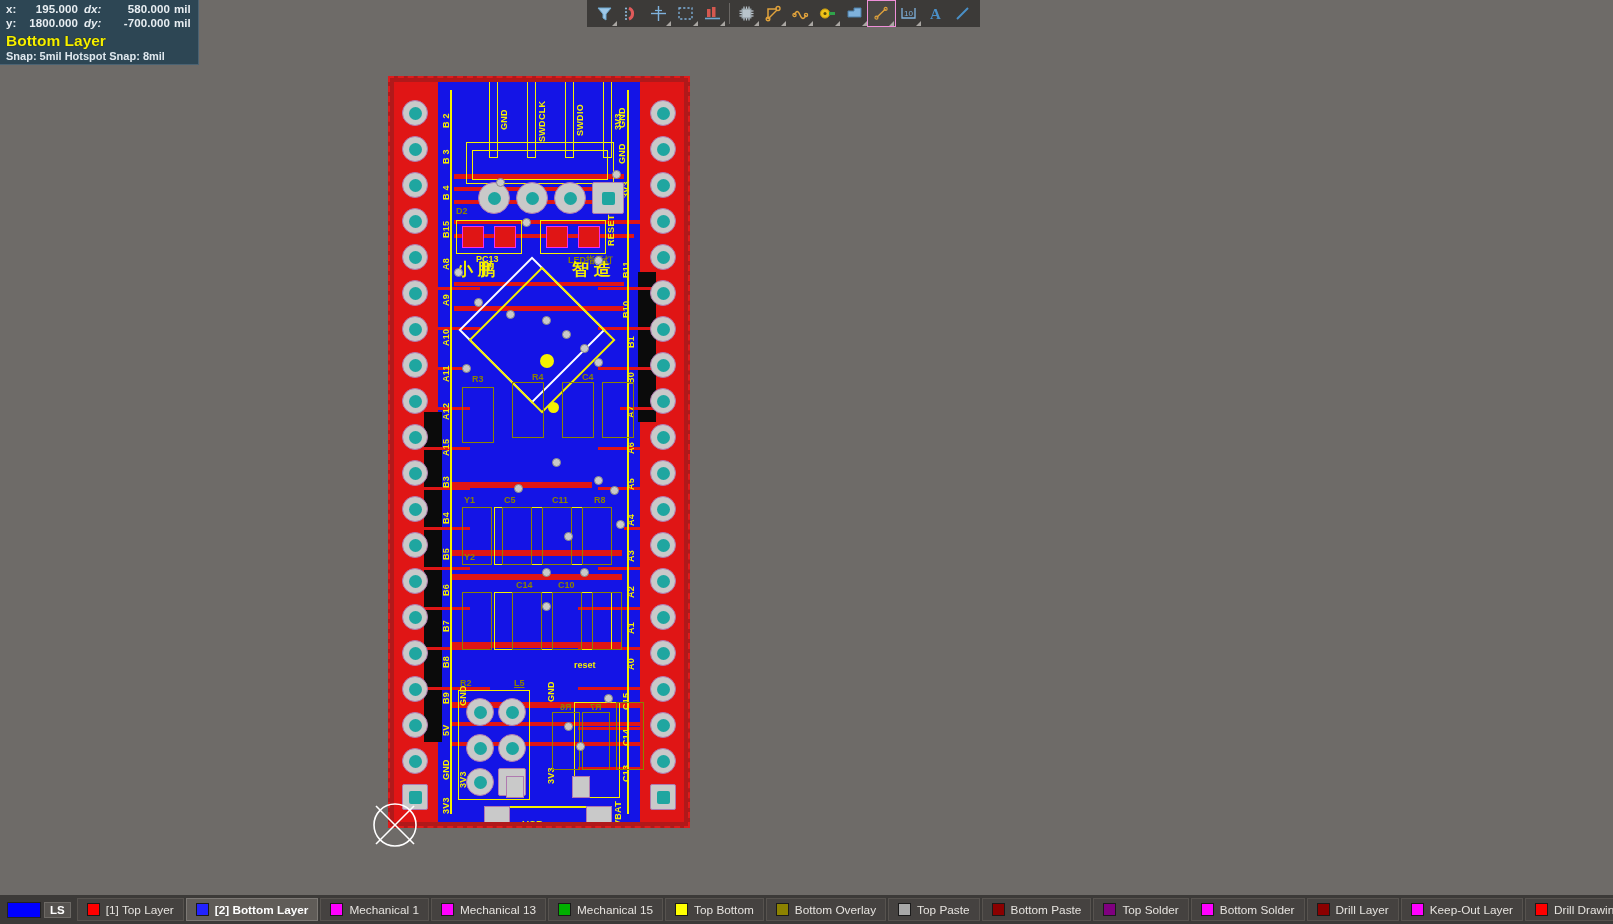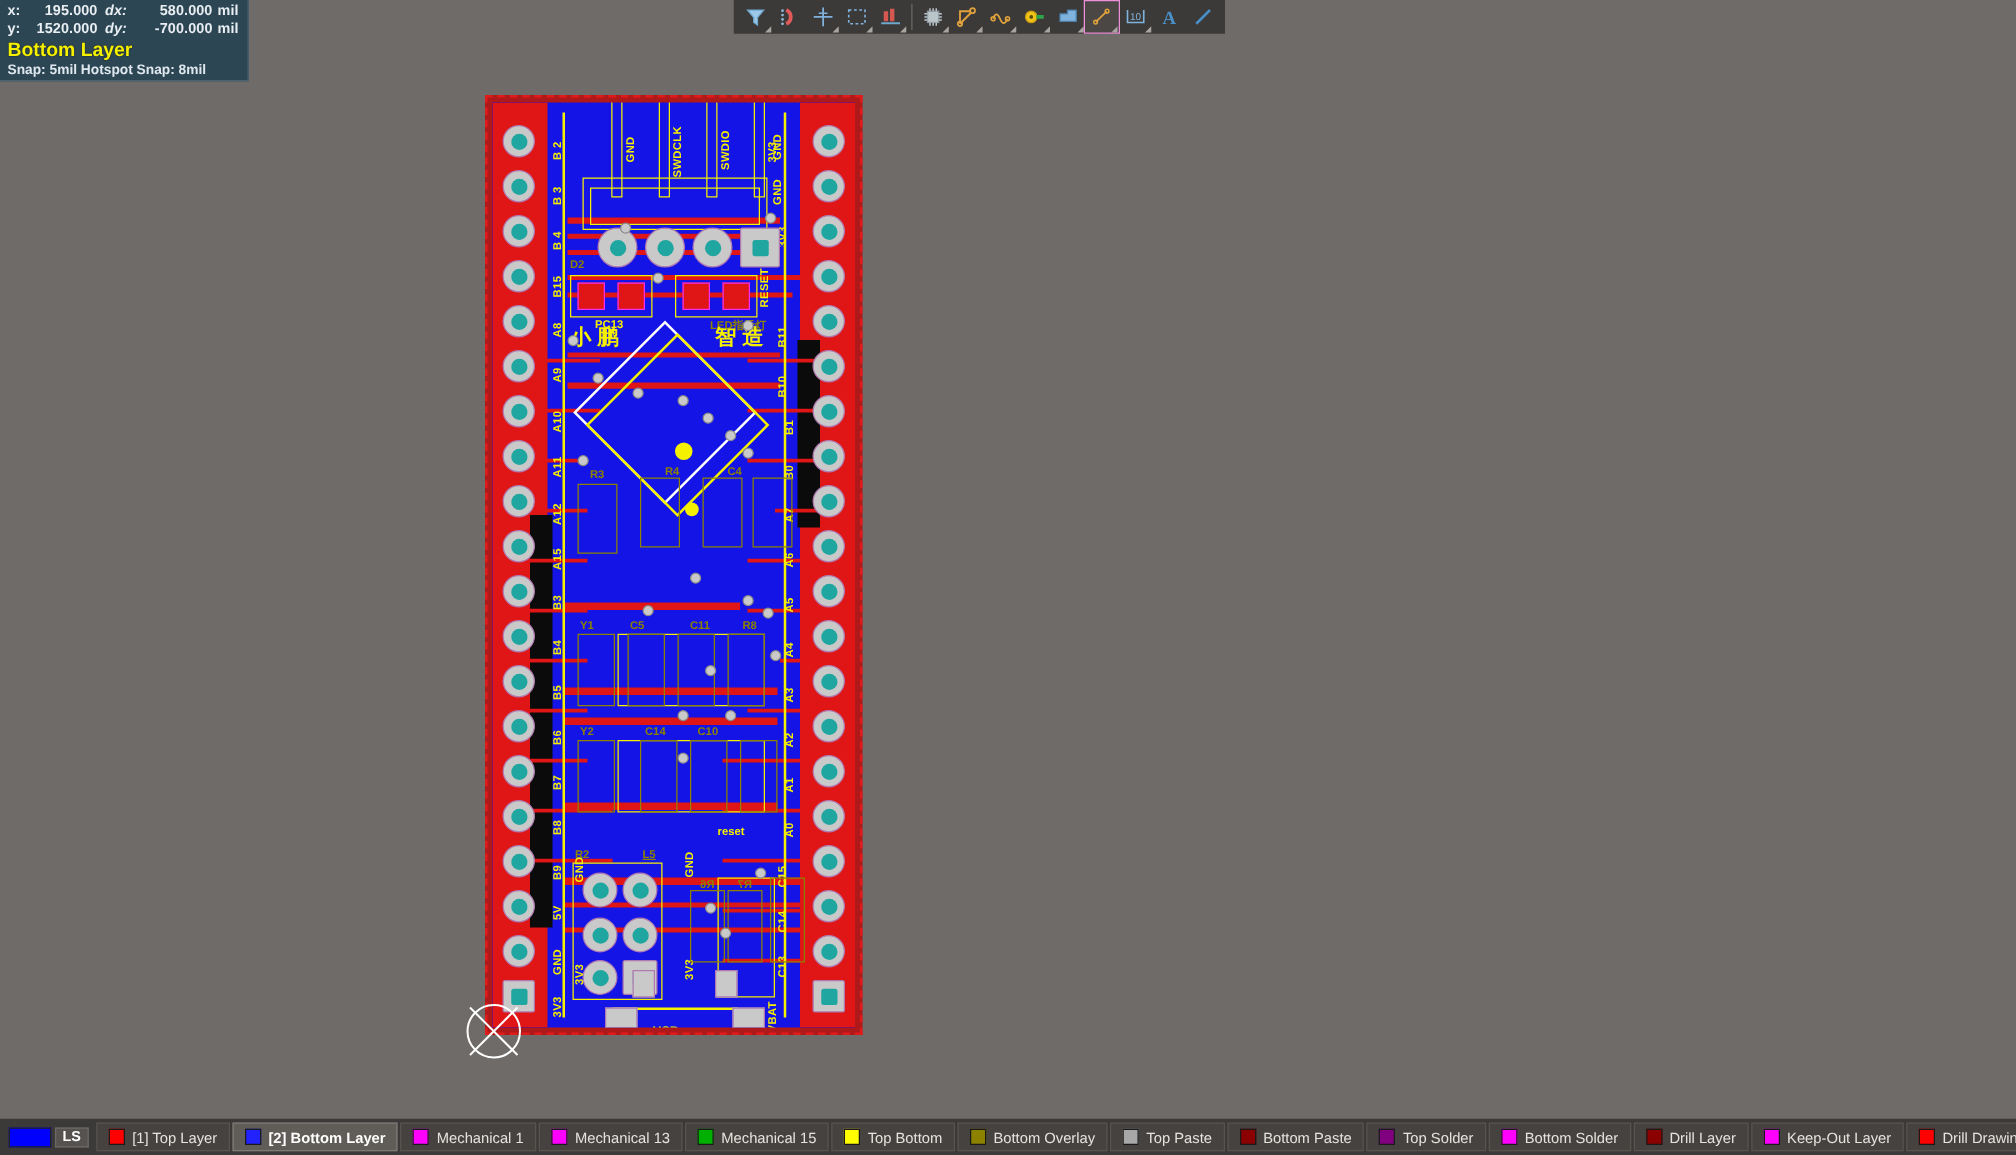--- a/index.html
+++ b/index.html
@@ -414,21 +414,21 @@
         <div class="silk-txt dim" style="left:70px; top:413px;">Y1</div>
         <div class="silk-txt dim" style="left:110px; top:413px;">C5</div>
         <div class="silk-txt dim" style="left:158px; top:413px;">C11</div>
         <div class="silk-txt dim" style="left:200px; top:413px;">R8</div>
 
         <div class="silk" style="left:100px; top:510px; width:118px; height:58px;"></div>
         <div class="silk-d" style="left:68px;  top:510px; width:30px; height:58px;"></div>
         <div class="silk-d" style="left:118px; top:510px; width:30px; height:58px;"></div>
         <div class="silk-d" style="left:158px; top:510px; width:30px; height:58px;"></div>
         <div class="silk-d" style="left:198px; top:510px; width:30px; height:58px;"></div>
-        <div class="silk-txt dim" style="left:70px; top:498px;">Y2</div>
+        <div class="silk-txt dim" style="left:70px; top:470px;">Y2</div>
         <div class="silk-txt dim" style="left:122px; top:498px;">C14</div>
         <div class="silk-txt dim" style="left:164px; top:498px;">C10</div>
 
         <div class="silk-txt" style="left:180px; top:578px;">reset</div>
 
         <div class="silk" style="left:64px; top:608px; width:72px; height:110px;"></div>
         <div class="pad" style="left:72px;  top:616px; width:28px; height:28px;"></div>
         <div class="pad" style="left:104px; top:616px; width:28px; height:28px;"></div>
         <div class="pad" style="left:72px;  top:652px; width:28px; height:28px;"></div>
         <div class="pad" style="left:104px; top:652px; width:28px; height:28px;"></div>
@@ -492,21 +492,21 @@
   <div id="status-panel">
     <div class="coord-row">
       <span class="coord-lbl">x:</span>
       <span class="coord-val">195.000</span>
       <span class="coord-lbl2">dx:</span>
       <span class="coord-val2">580.000</span>
       <span class="coord-unit">mil</span>
     </div>
     <div class="coord-row">
       <span class="coord-lbl">y:</span>
-      <span class="coord-val">1520.000</span>
+      <span class="coord-val">1800.000</span>
       <span class="coord-lbl2">dy:</span>
       <span class="coord-val2">-700.000</span>
       <span class="coord-unit">mil</span>
     </div>
     <div id="layer-name">Bottom Layer</div>
     <div id="snap-info">Snap: 5mil Hotspot Snap: 8mil</div>
   </div>
 
   <div id="toolbar">
 

